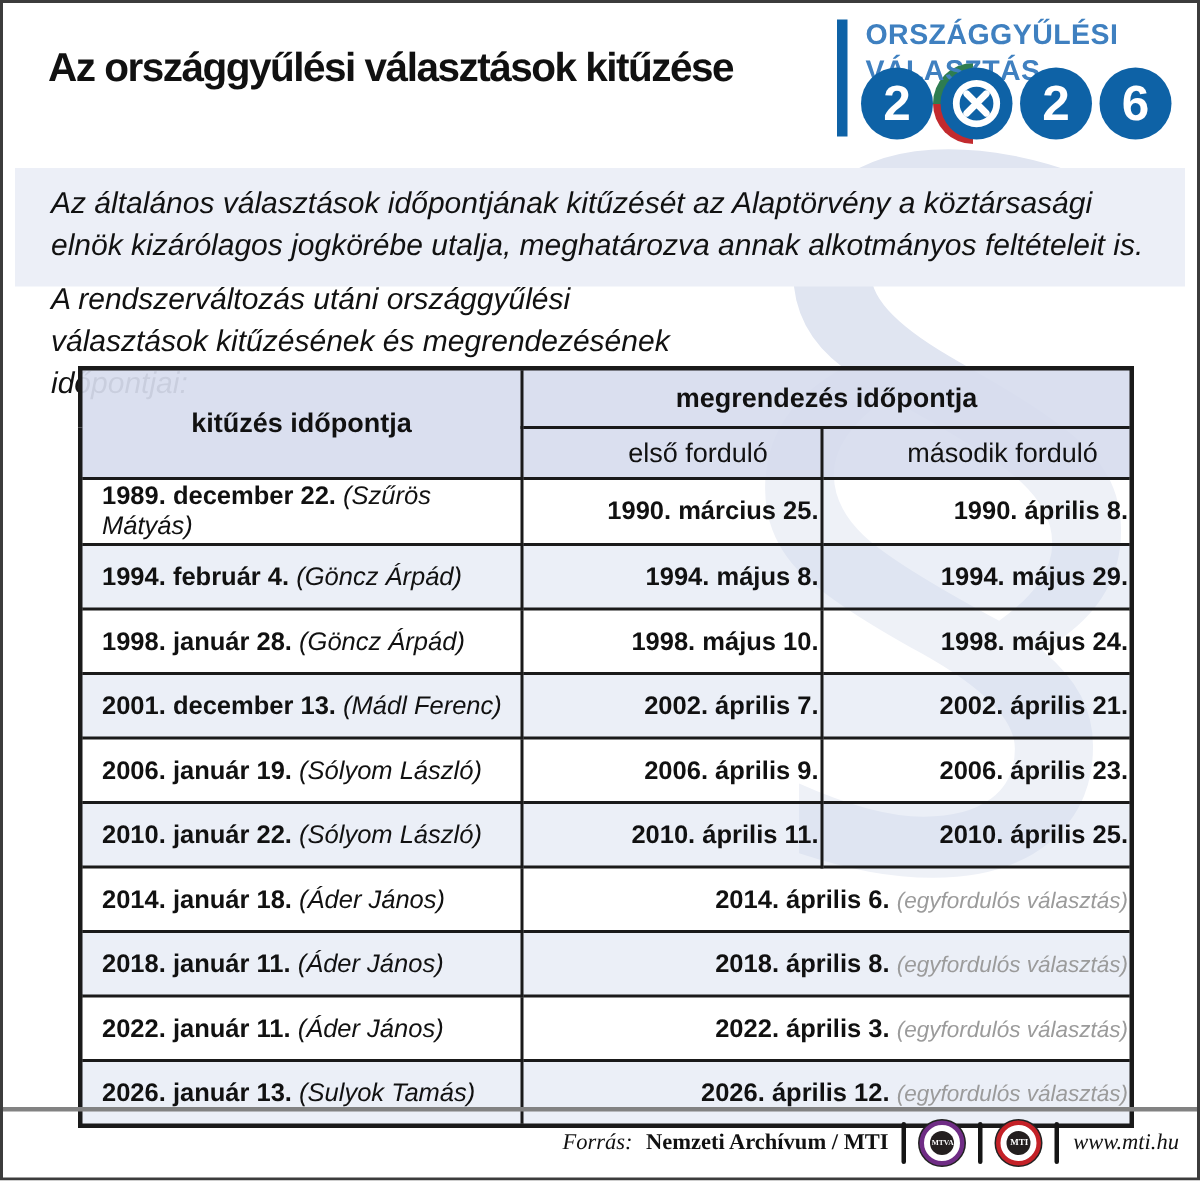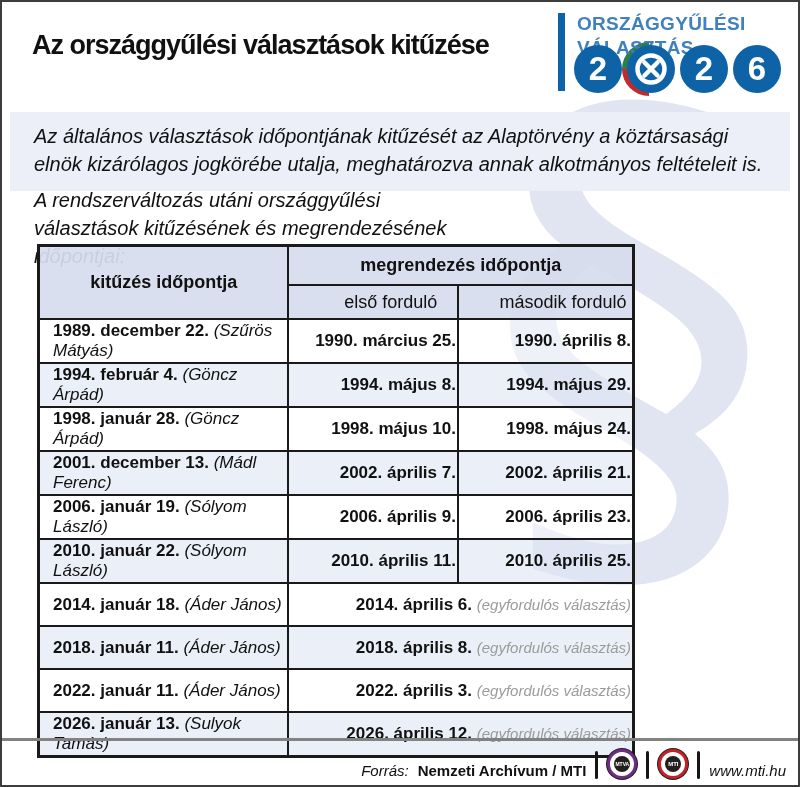--- a/index.html
+++ b/index.html
@@ -24,36 +24,36 @@
   .ballot::before{content:"";position:absolute;left:-5px;top:-3px;width:54px;height:54px;
         border-radius:50%;z-index:-1;
         background:conic-gradient(from 0deg,transparent 0 180deg,
                    var(--logo_red) 180deg 270deg,var(--logo_green) 270deg 360deg);}
   
   .intro{position:absolute;top:110px;left:8px;right:8px;z-index:1;background:var(--intro_bg);
         padding:10px 20px 12px 24px;font-style:italic;font-size:20px;line-height:1.42;}
   .lead{position:absolute;top:184px;left:32px;width:452px;z-index:1;
         font-style:italic;font-size:20px;line-height:1.4;}
   
-  table.main{position:absolute;top:242px;left:35px;width:598px;z-index:1;
+  table.main{position:absolute;top:242px;left:50px;width:704px;z-index:1;
         border-collapse:collapse;border:3px solid var(--table_border);}
   table.main th,table.main td{border:2px solid var(--table_border);}
   th.h1{background:rgba(215,221,238,0.93);font-size:18px;font-weight:bold;height:35px;}
   th.h2{background:rgba(215,221,238,0.93);font-size:18px;font-weight:normal;height:30px;padding-left:36px;}
   td{height:39px;font-size:17px;background:rgba(255,255,255,0.45);}
   tr.alt td{background:rgba(223,229,242,0.62);}
   td.c1{text-align:left;padding-left:13px;}
   td.c2,td.c3,td.cm{text-align:right;margin-left:12px;}
   td b{font-weight:bold;}
   .pres{font-style:italic;font-weight:normal;}
   .note{font-style:italic;font-weight:normal;color:var(--note_gray);font-size:15px;}
   
   .rule{position:absolute;left:0;right:0;bottom:44px;height:3px;background:var(--rule_gray);z-index:2;}
   .footer{position:absolute;right:12px;bottom:6px;height:34px;z-index:2;
-        display:flex;align-items:flex-end;gap:9px;font-size:15px;}
+        display:flex;align-items:center;gap:9px;font-size:15px;font-family:Liberation Serif, serif;}
   .src-label{font-style:italic;}
   .src{font-weight:bold;}
   .fsep{width:3px;height:28px;background:#151515;border-radius:2px;}
   .medal{width:24px;height:24px;border-radius:50%;background:#fff;
         display:flex;align-items:center;justify-content:center;
         box-shadow:0 0 0 1px #222;}
   .medal-inner{width:16px;height:16px;border-radius:50%;background:#241f1f;color:#fff;
         display:flex;align-items:center;justify-content:center;font-weight:bold;}
   .mtva{border:3px solid var(--mtva_purple);}
   .mti{border:3px solid var(--mti_red);}

